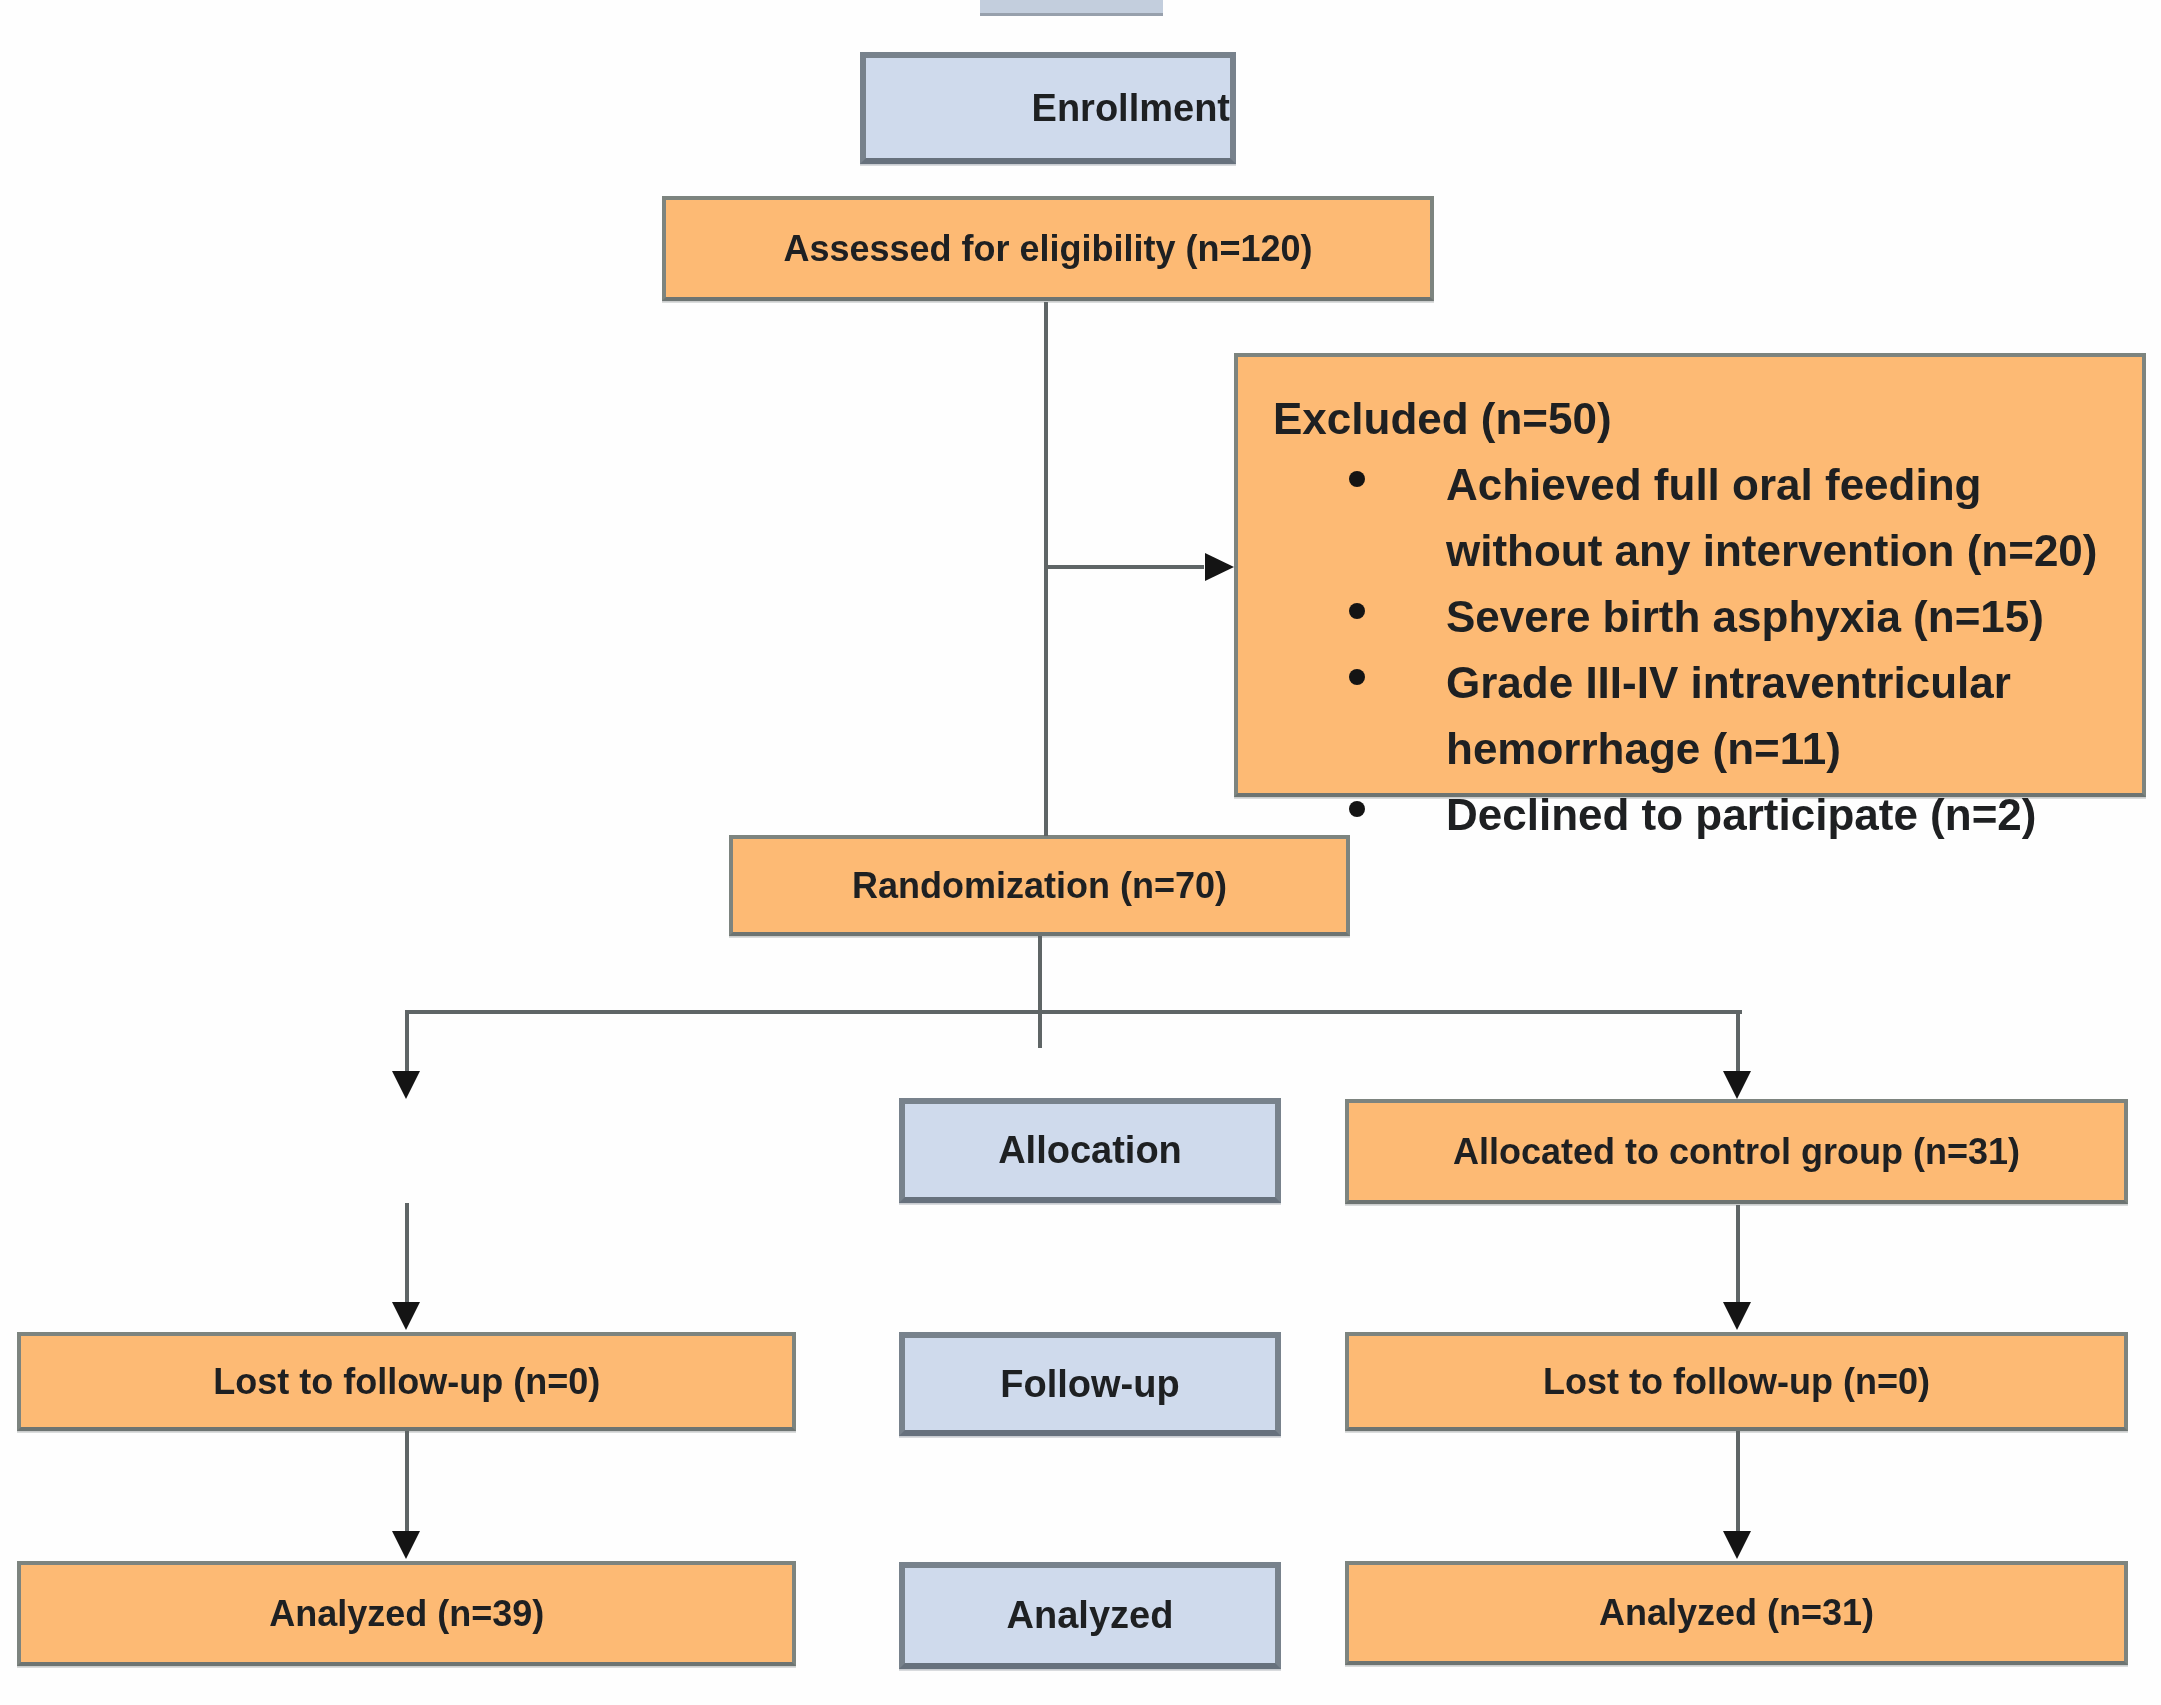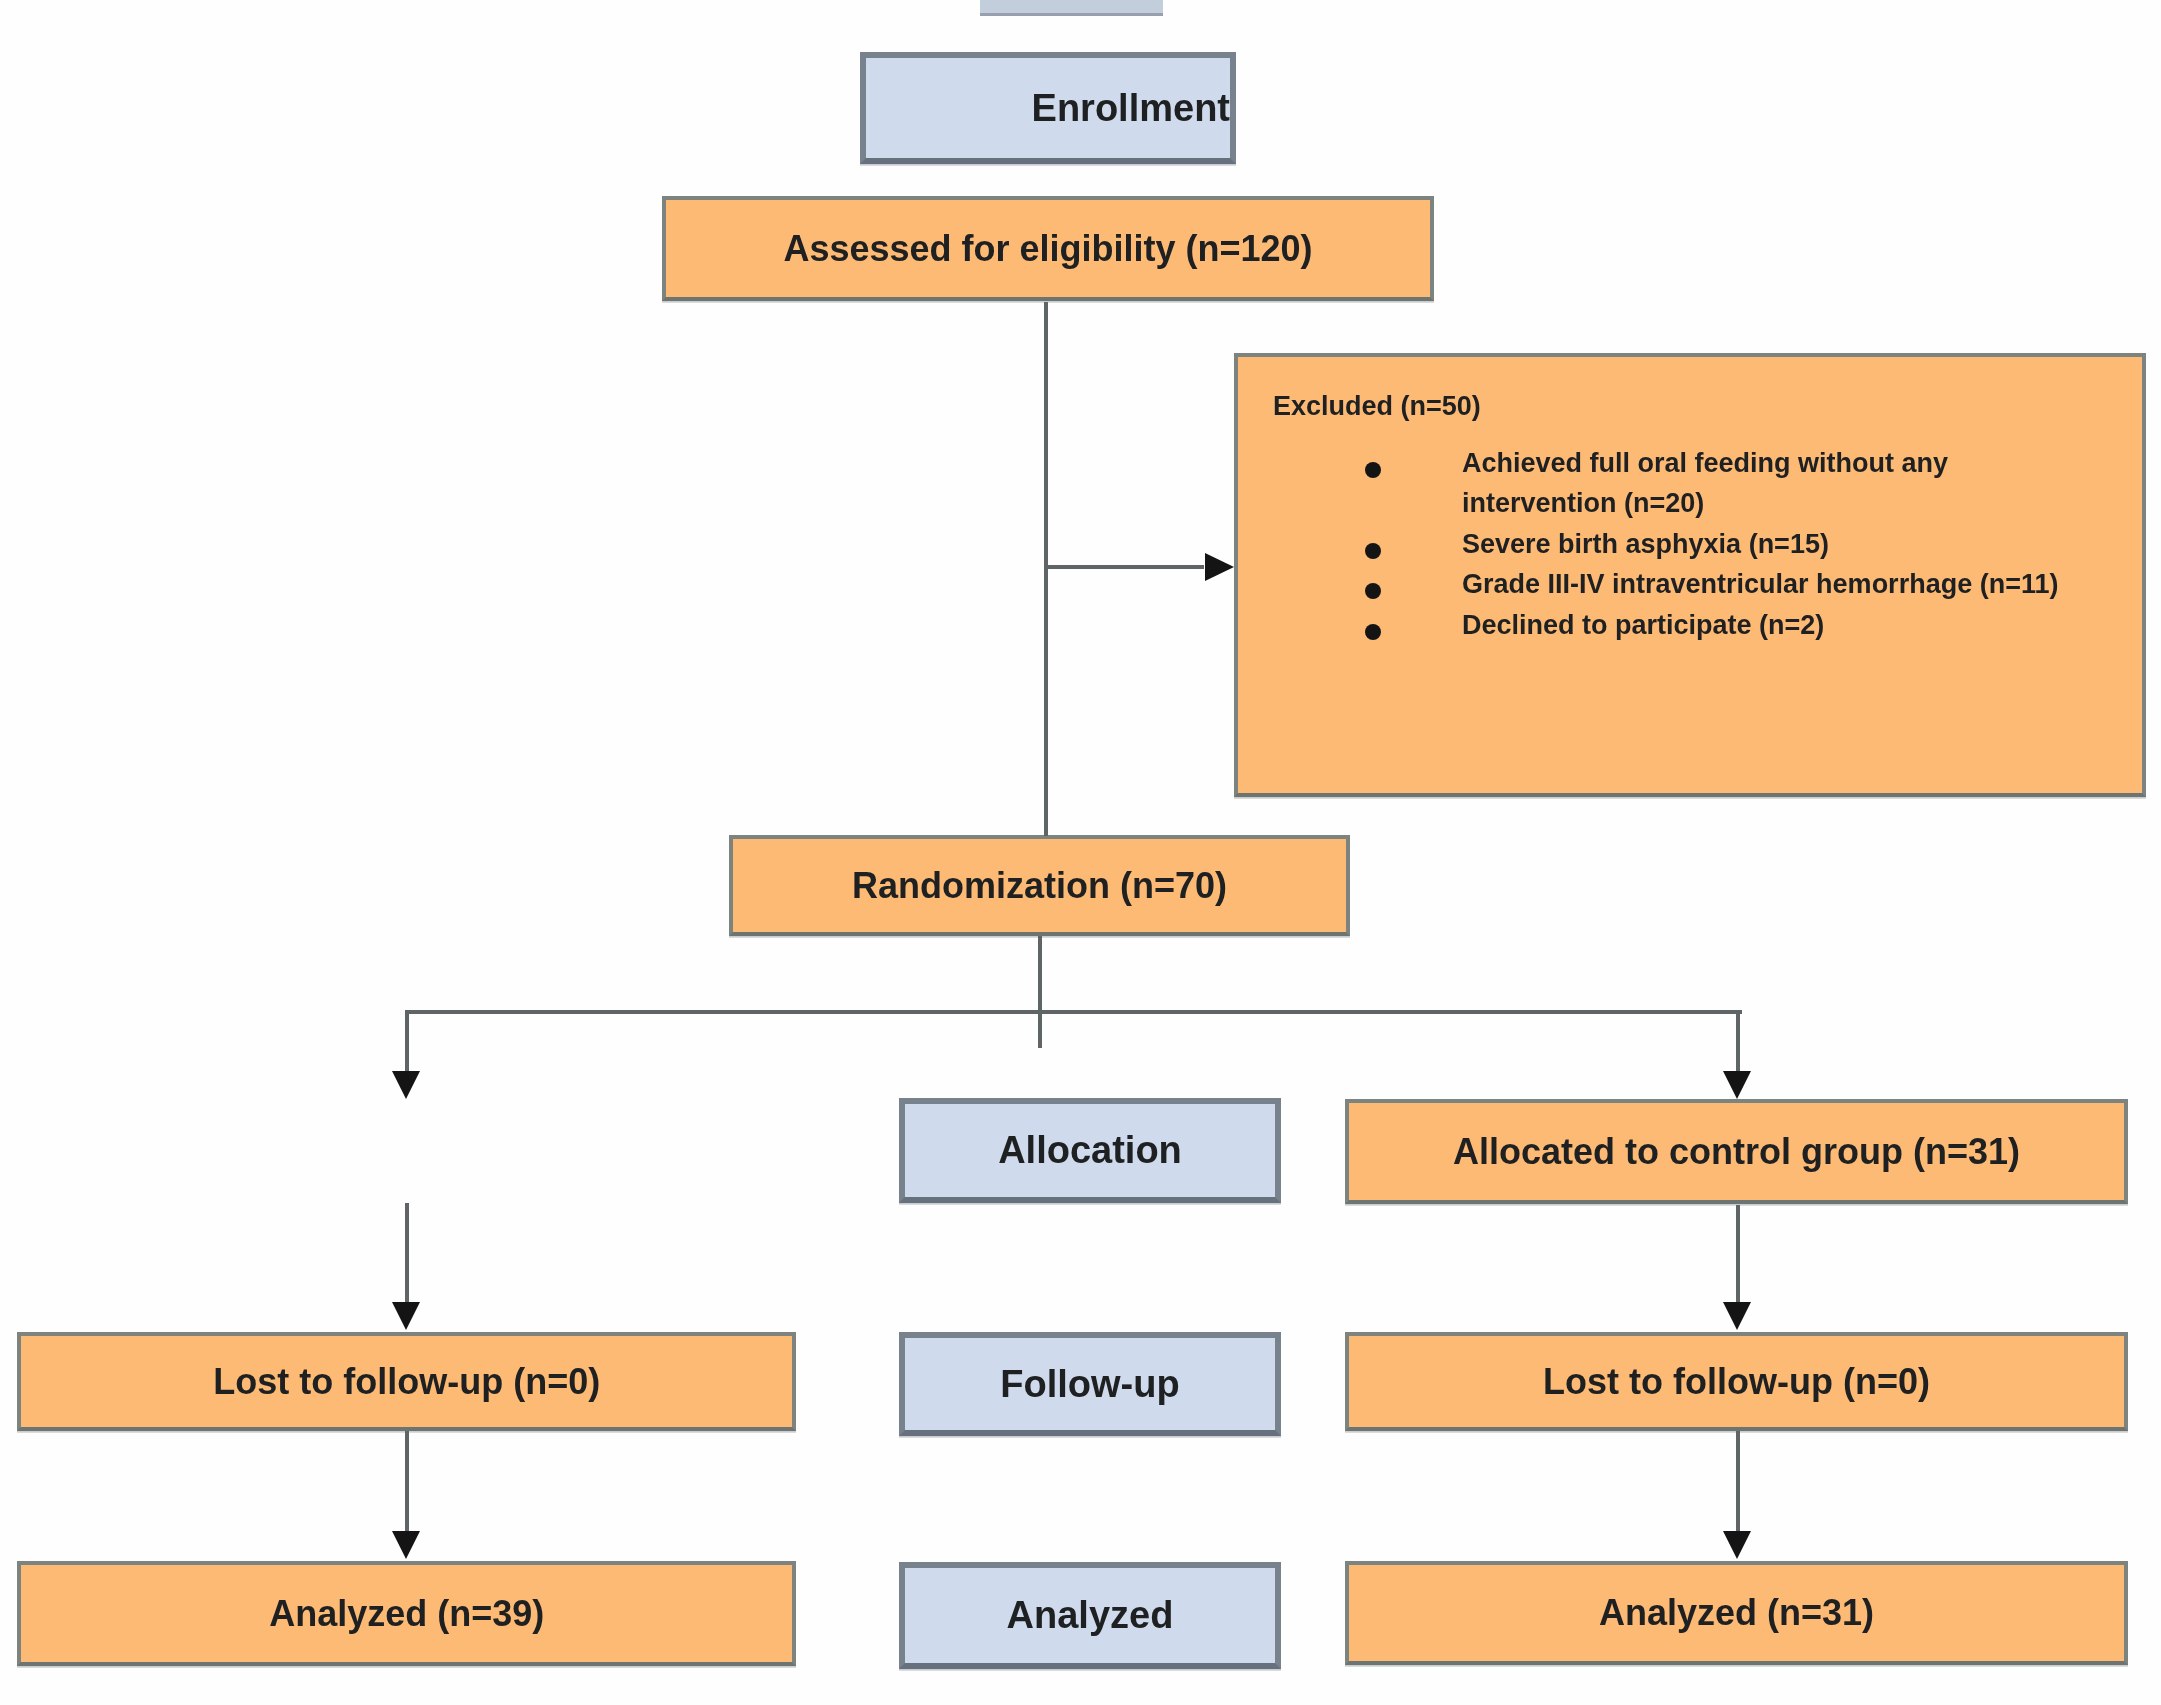--- a/index.html
+++ b/index.html
@@ -48,26 +48,26 @@
     justify-content: center;
     text-align: center;
     font-weight: bold;
     font-size: 38px;
     box-shadow: 0 1.7px 0 rgba(103,113,125,0.35);
   }
   .node.excluded {
     display: block;
     text-align: left;
     padding: 29px 21px 17.3px 35px;
-    font-size: 27px;
+    font-size: 44px;
     line-height: 1.5;
   }
   .excluded ul {
     list-style: none;
-    margin: 16px;
+    margin: 0;
     padding: 0;
   }
   .excluded li {
     position: relative;
     padding-left: 173px;
     max-width: 670px;
   }
   .excluded li::before {
     content: "";
     position: absolute;

